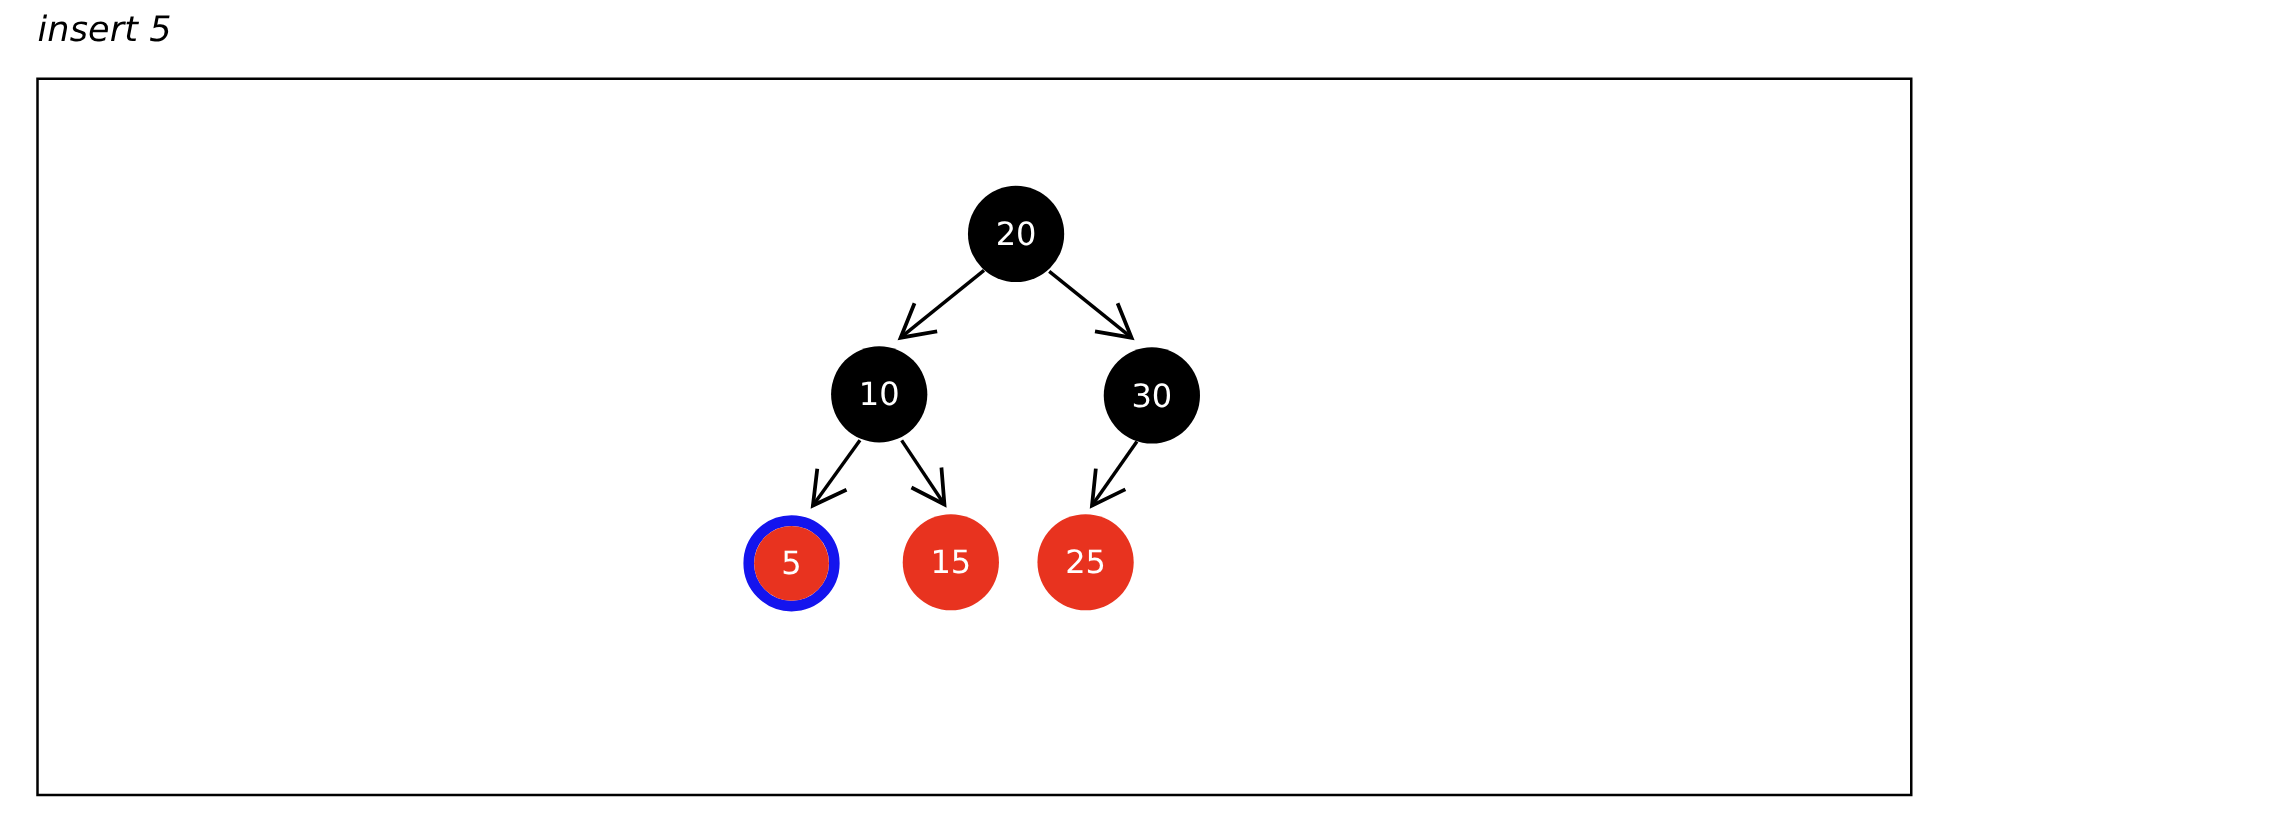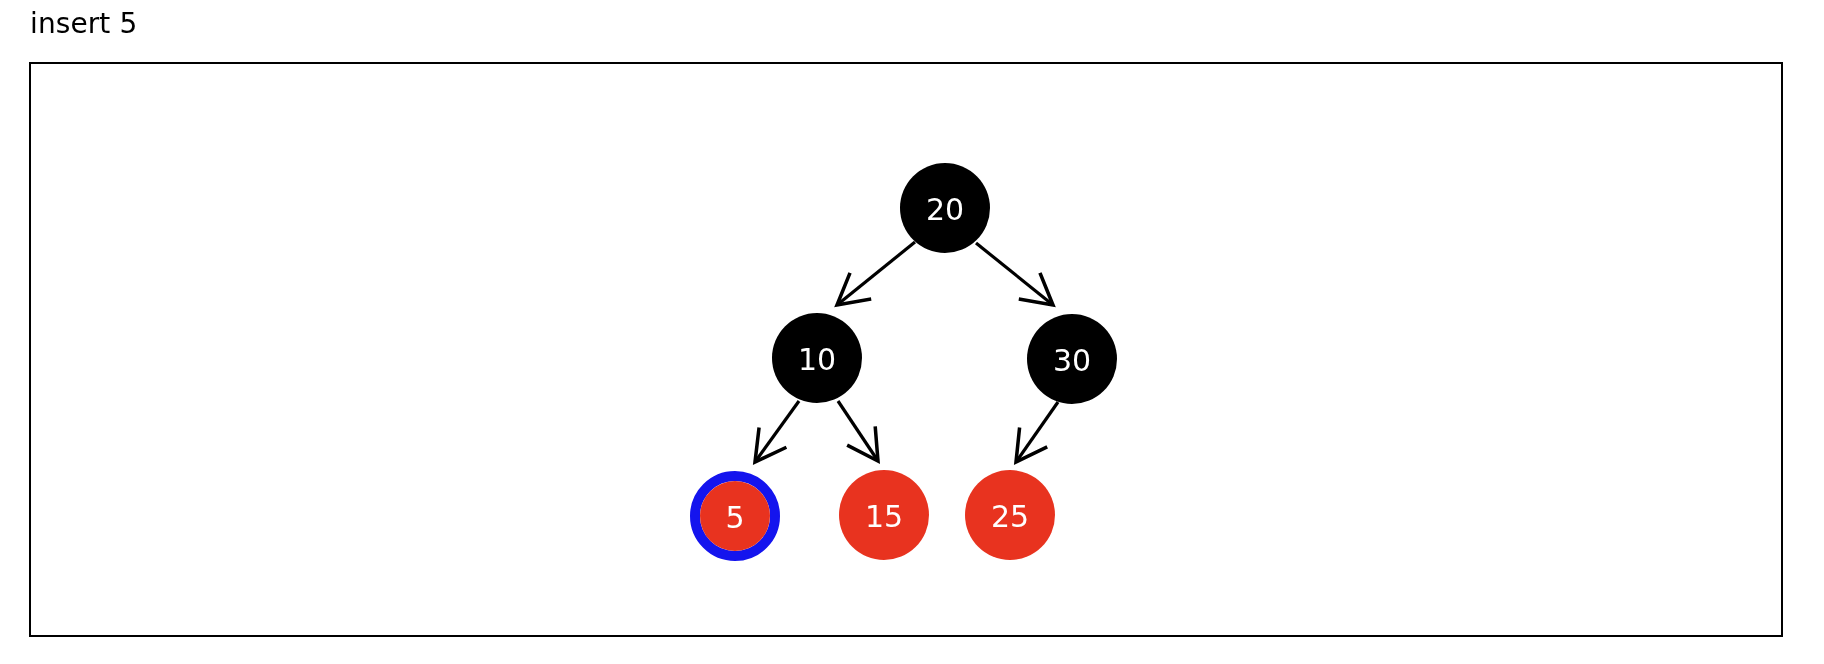--- a/index.html
+++ b/index.html
@@ -16,26 +16,27 @@
   }
   #page-title {
     position: absolute;
     left: 30px;
     top: 7px;
     font-size: 28px;
     line-height: 34px;
     color: #000000;
     white-space: pre;
     letter-spacing: 0.1px;
+    font-style: italic;
   }
   #canvas-panel {
     position: absolute;
     left: 29px;
     top: 62px;
-    width: 1754px;
+    width: 1501px;
     height: 575px;
     border: 2px solid #000000;
     box-sizing: border-box;
     background: #ffffff;
     overflow: hidden;
     padding-left: 36px;
   }
   #tree-svg {
     position: absolute;
     left: 0;

